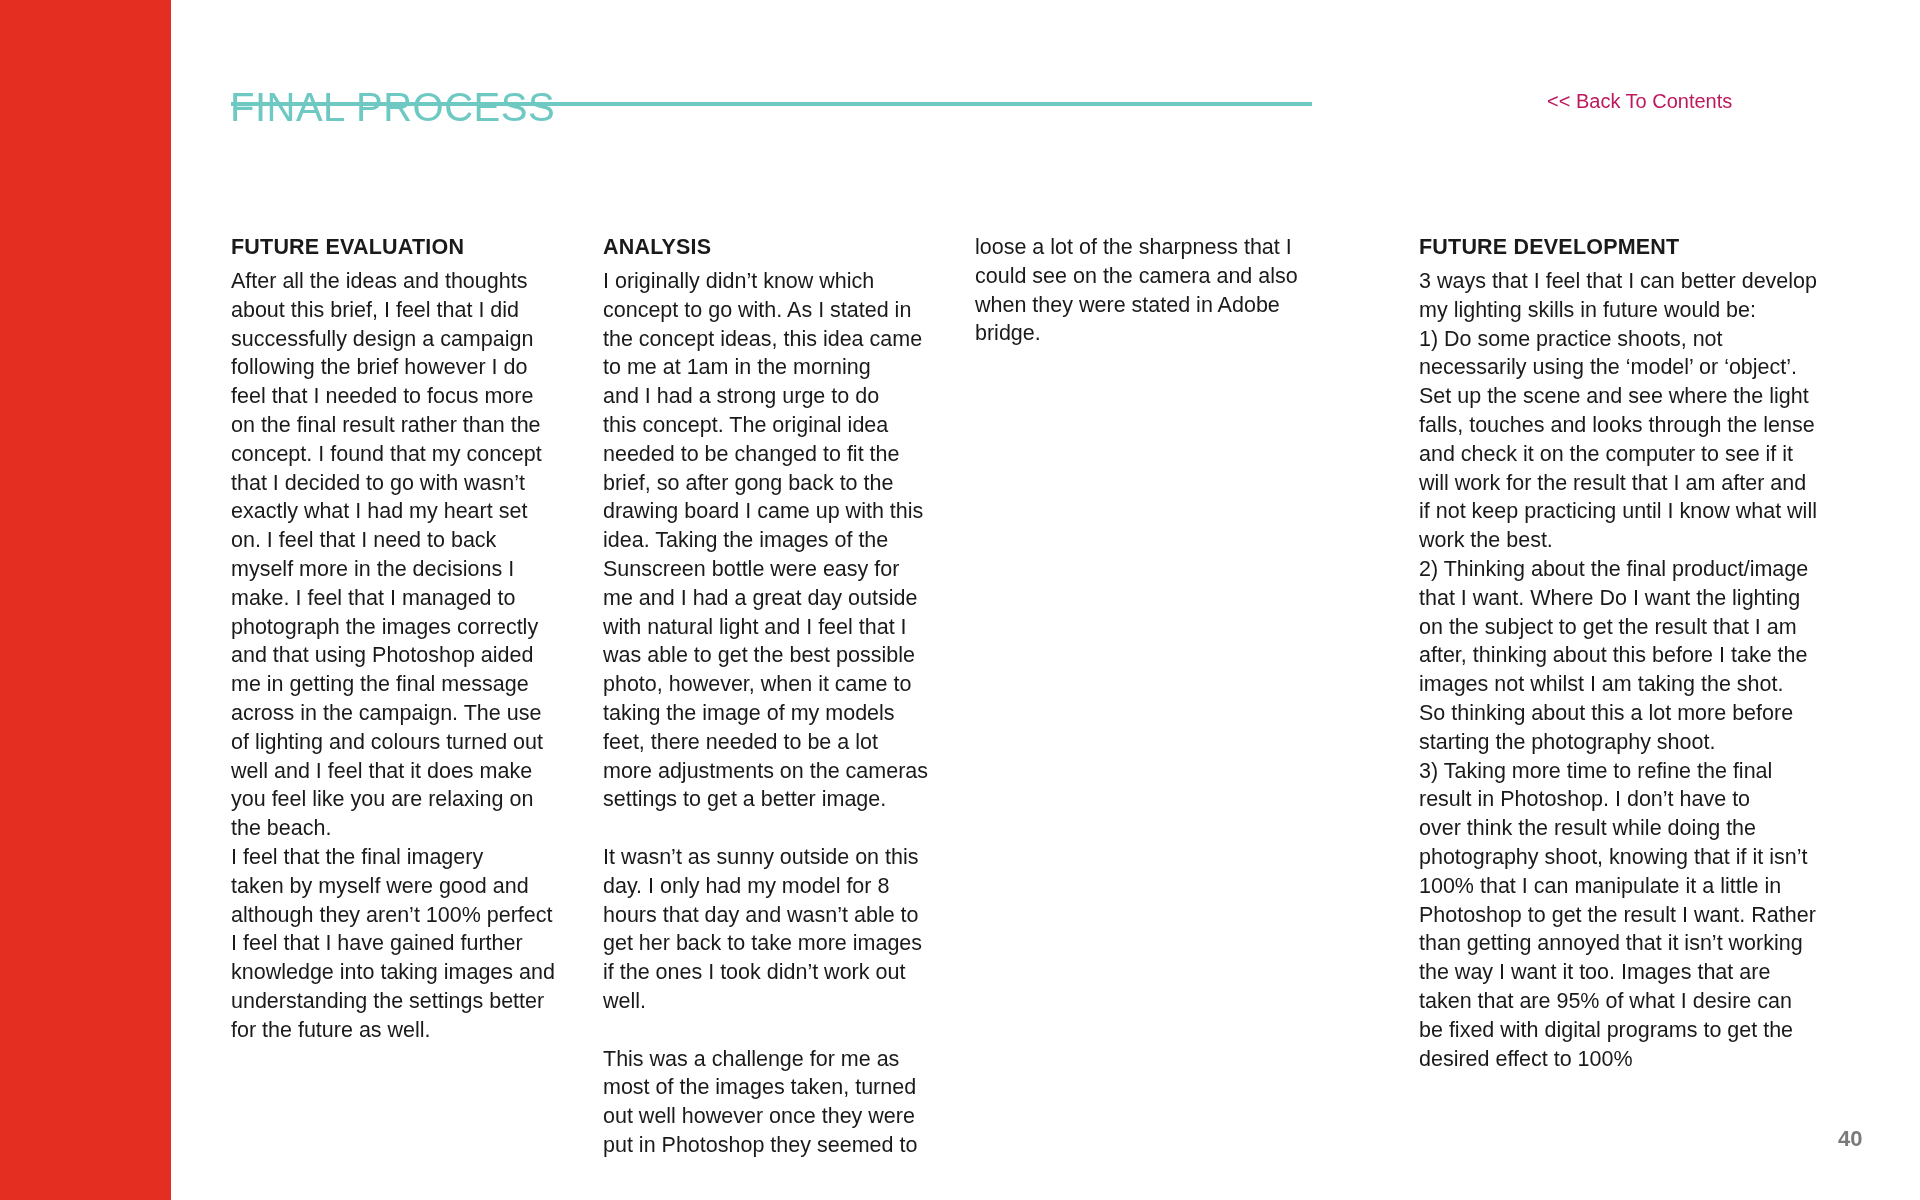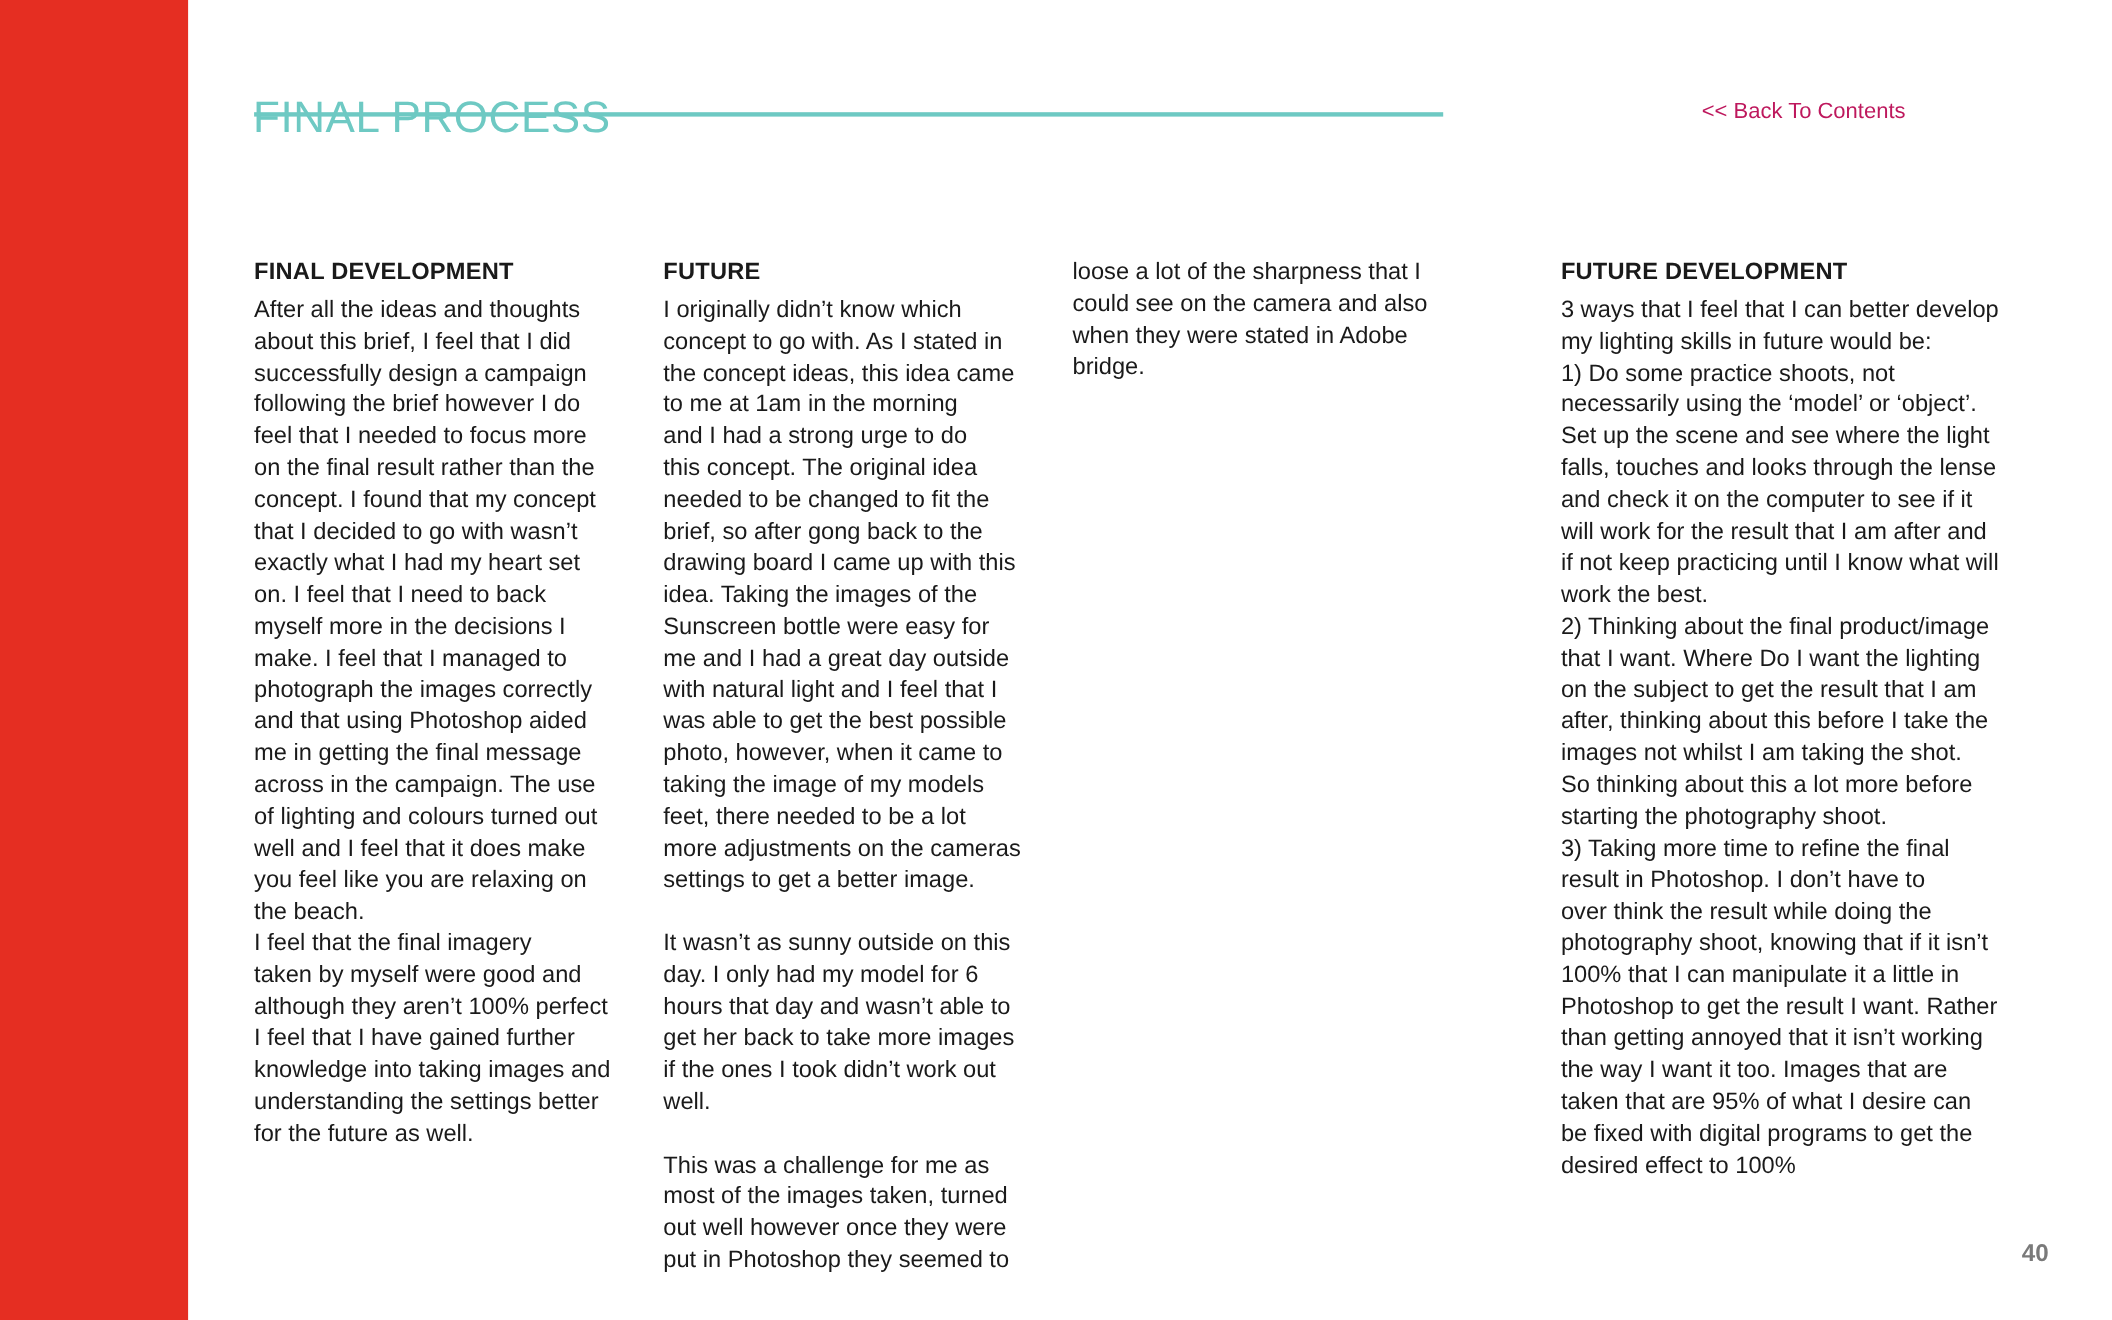--- a/index.html
+++ b/index.html
@@ -48,21 +48,21 @@
 </head>
 <body>
 
 <div class="side-bar"></div>
 
 <h1 class="page-title">FINAL PROCESS</h1>
 <div class="title-rule"></div>
 <a class="back-link">&lt;&lt; Back To Contents</a>
 
 <div class="col col1">
-  <h2>FINAL DEVELOPMENT</h2>
+  <h2>FUTURE EVALUATION</h2>
   <p>After all the ideas and thoughts
 about this brief, I feel that I did
 successfully design a campaign
 following the brief however I do
 feel that I needed to focus more
 on the final result rather than the
 concept. I found that my concept
 that I decided to go with wasn’t
 exactly what I had my heart set
 on. I feel that I need to back
@@ -79,42 +79,42 @@
 I feel that the final imagery
 taken by myself were good and
 although they aren’t 100% perfect
 I feel that I have gained further
 knowledge into taking images and
 understanding the settings better
 for the future as well.</p>
 </div>
 
 <div class="col col2">
-  <h2>FUTURE</h2>
+  <h2>ANALYSIS</h2>
   <p>I originally didn’t know which
 concept to go with. As I stated in
 the concept ideas, this idea came
 to me at 1am in the morning
 and I had a strong urge to do
 this concept. The original idea
 needed to be changed to fit the
 brief, so after gong back to the
 drawing board I came up with this
 idea. Taking the images of the
 Sunscreen bottle were easy for
 me and I had a great day outside
 with natural light and I feel that I
 was able to get the best possible
 photo, however, when it came to
 taking the image of my models
 feet, there needed to be a lot
 more adjustments on the cameras
 settings to get a better image.</p>
   <p>It wasn’t as sunny outside on this
-day. I only had my model for 6
+day. I only had my model for 8
 hours that day and wasn’t able to
 get her back to take more images
 if the ones I took didn’t work out
 well.</p>
   <p>This was a challenge for me as
 most of the images taken, turned
 out well however once they were
 put in Photoshop they seemed to</p>
 </div>
 

